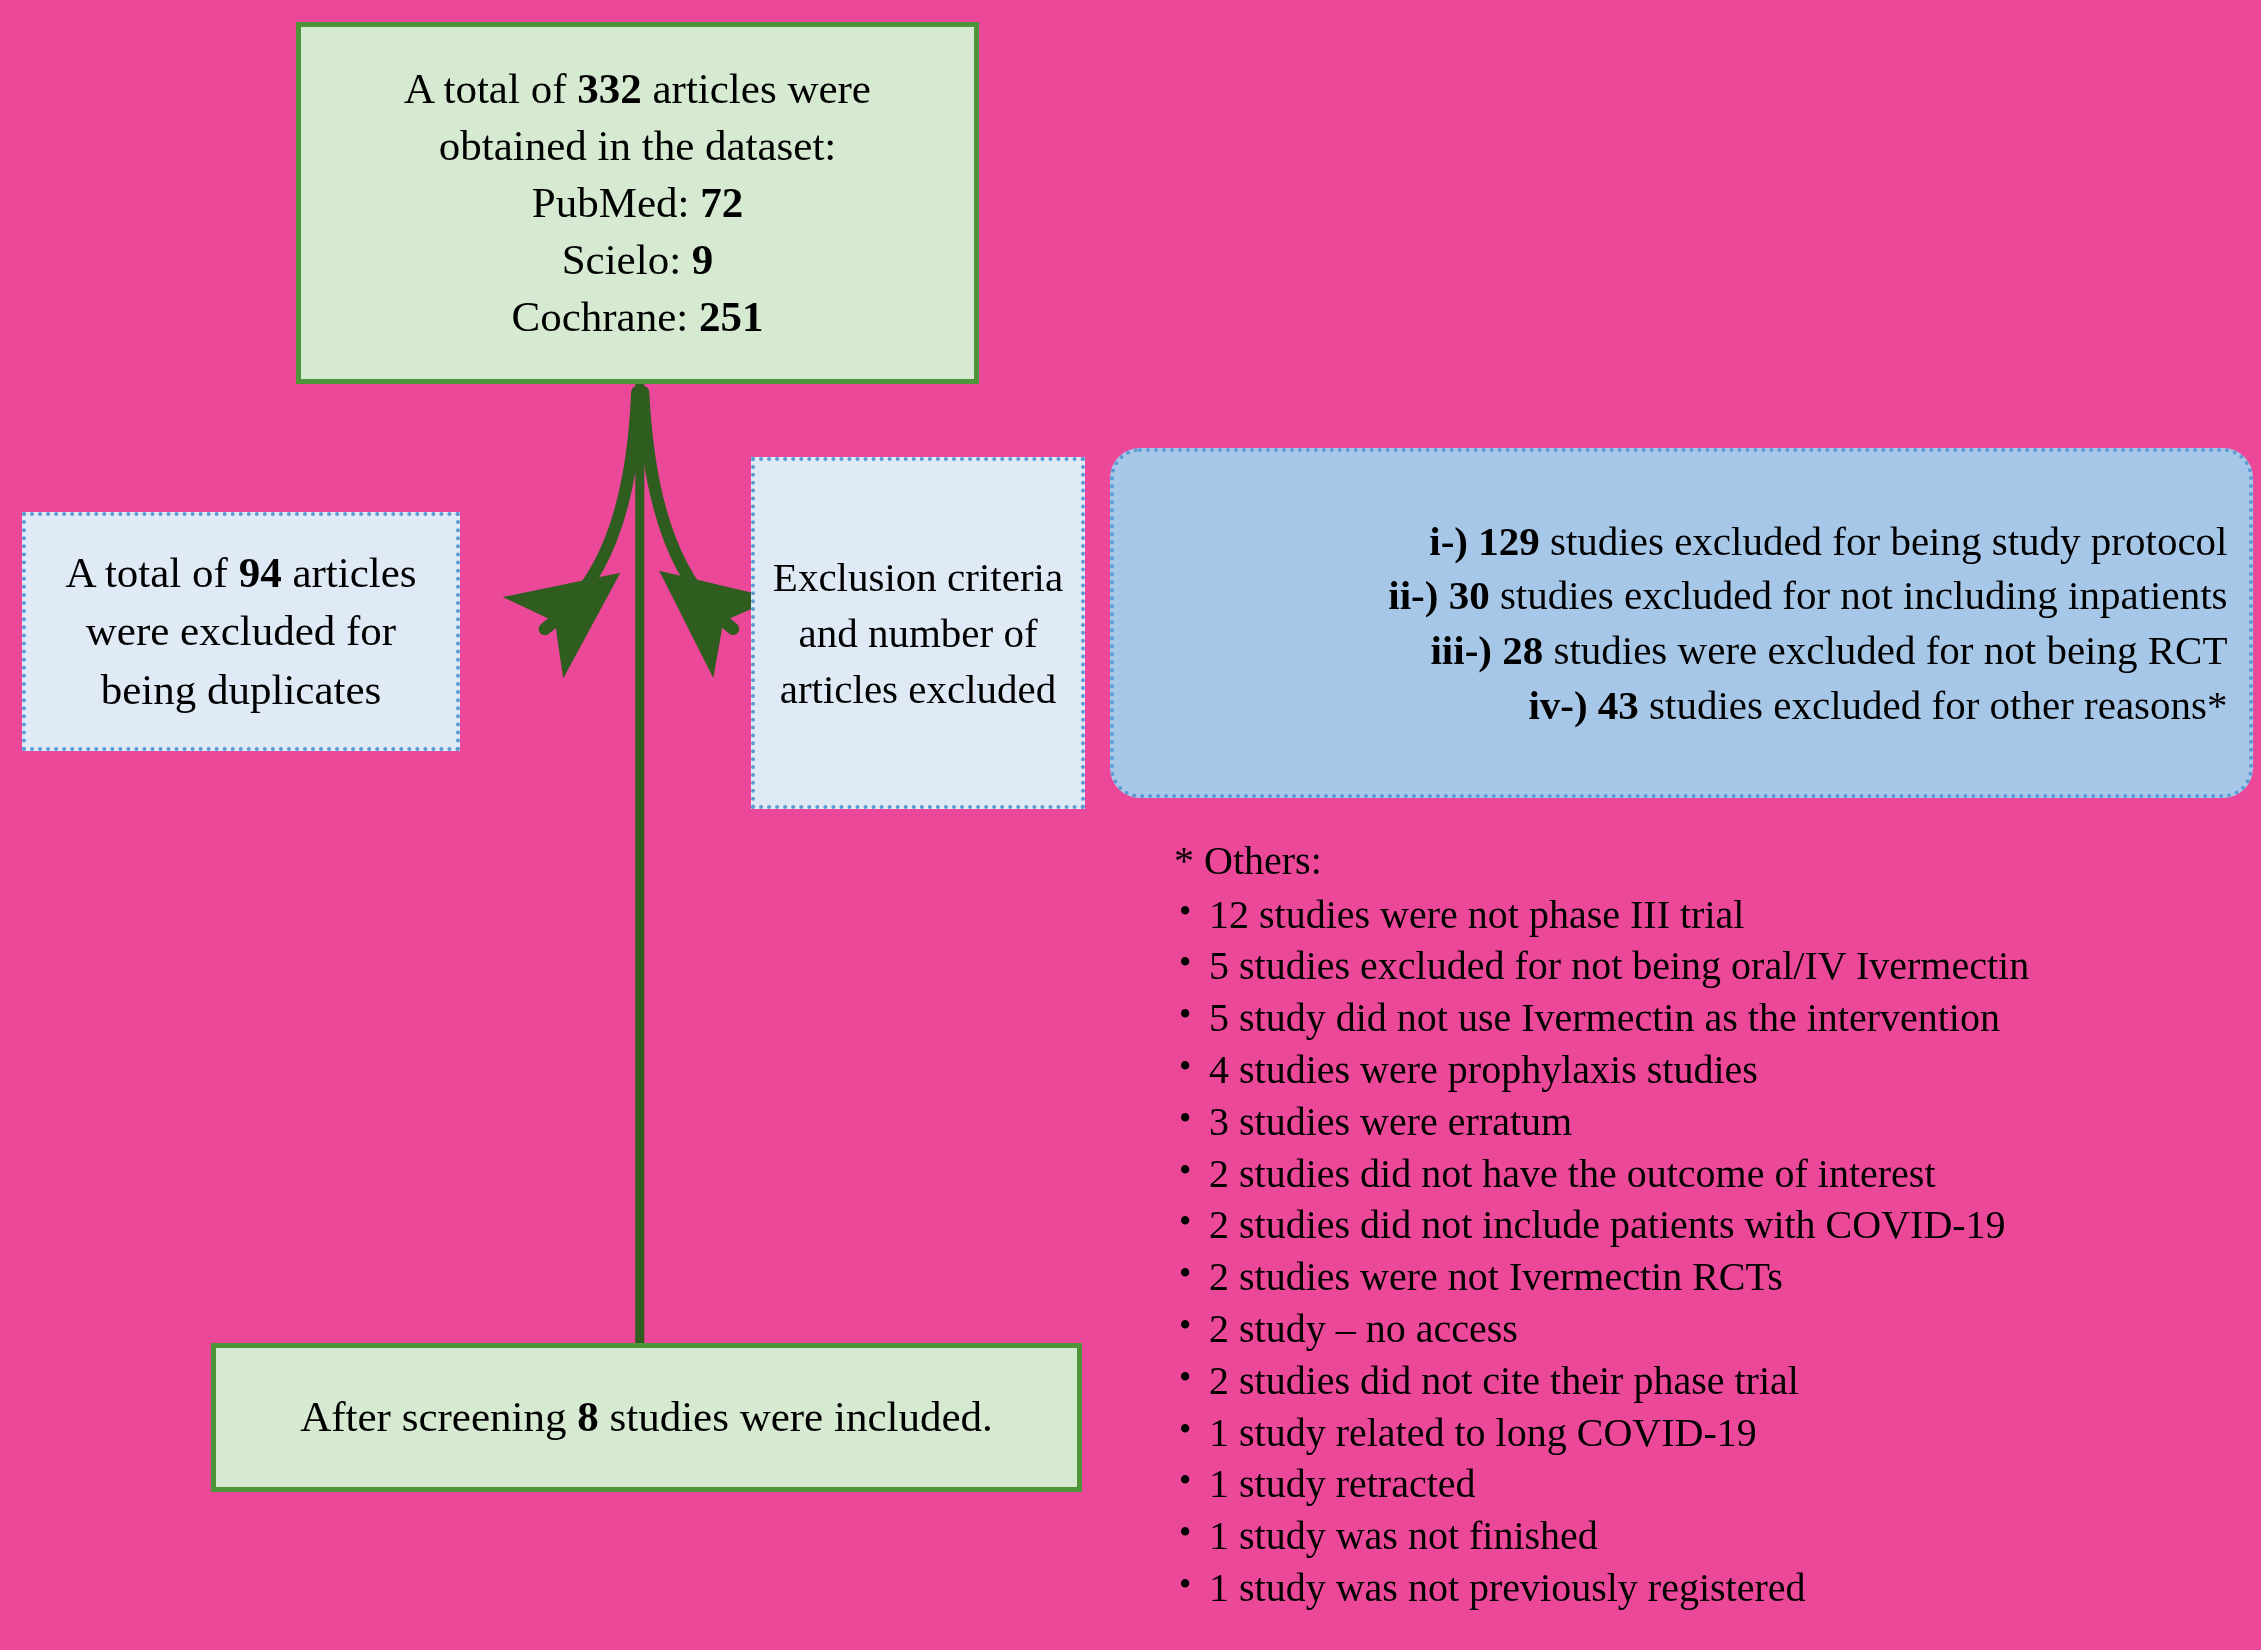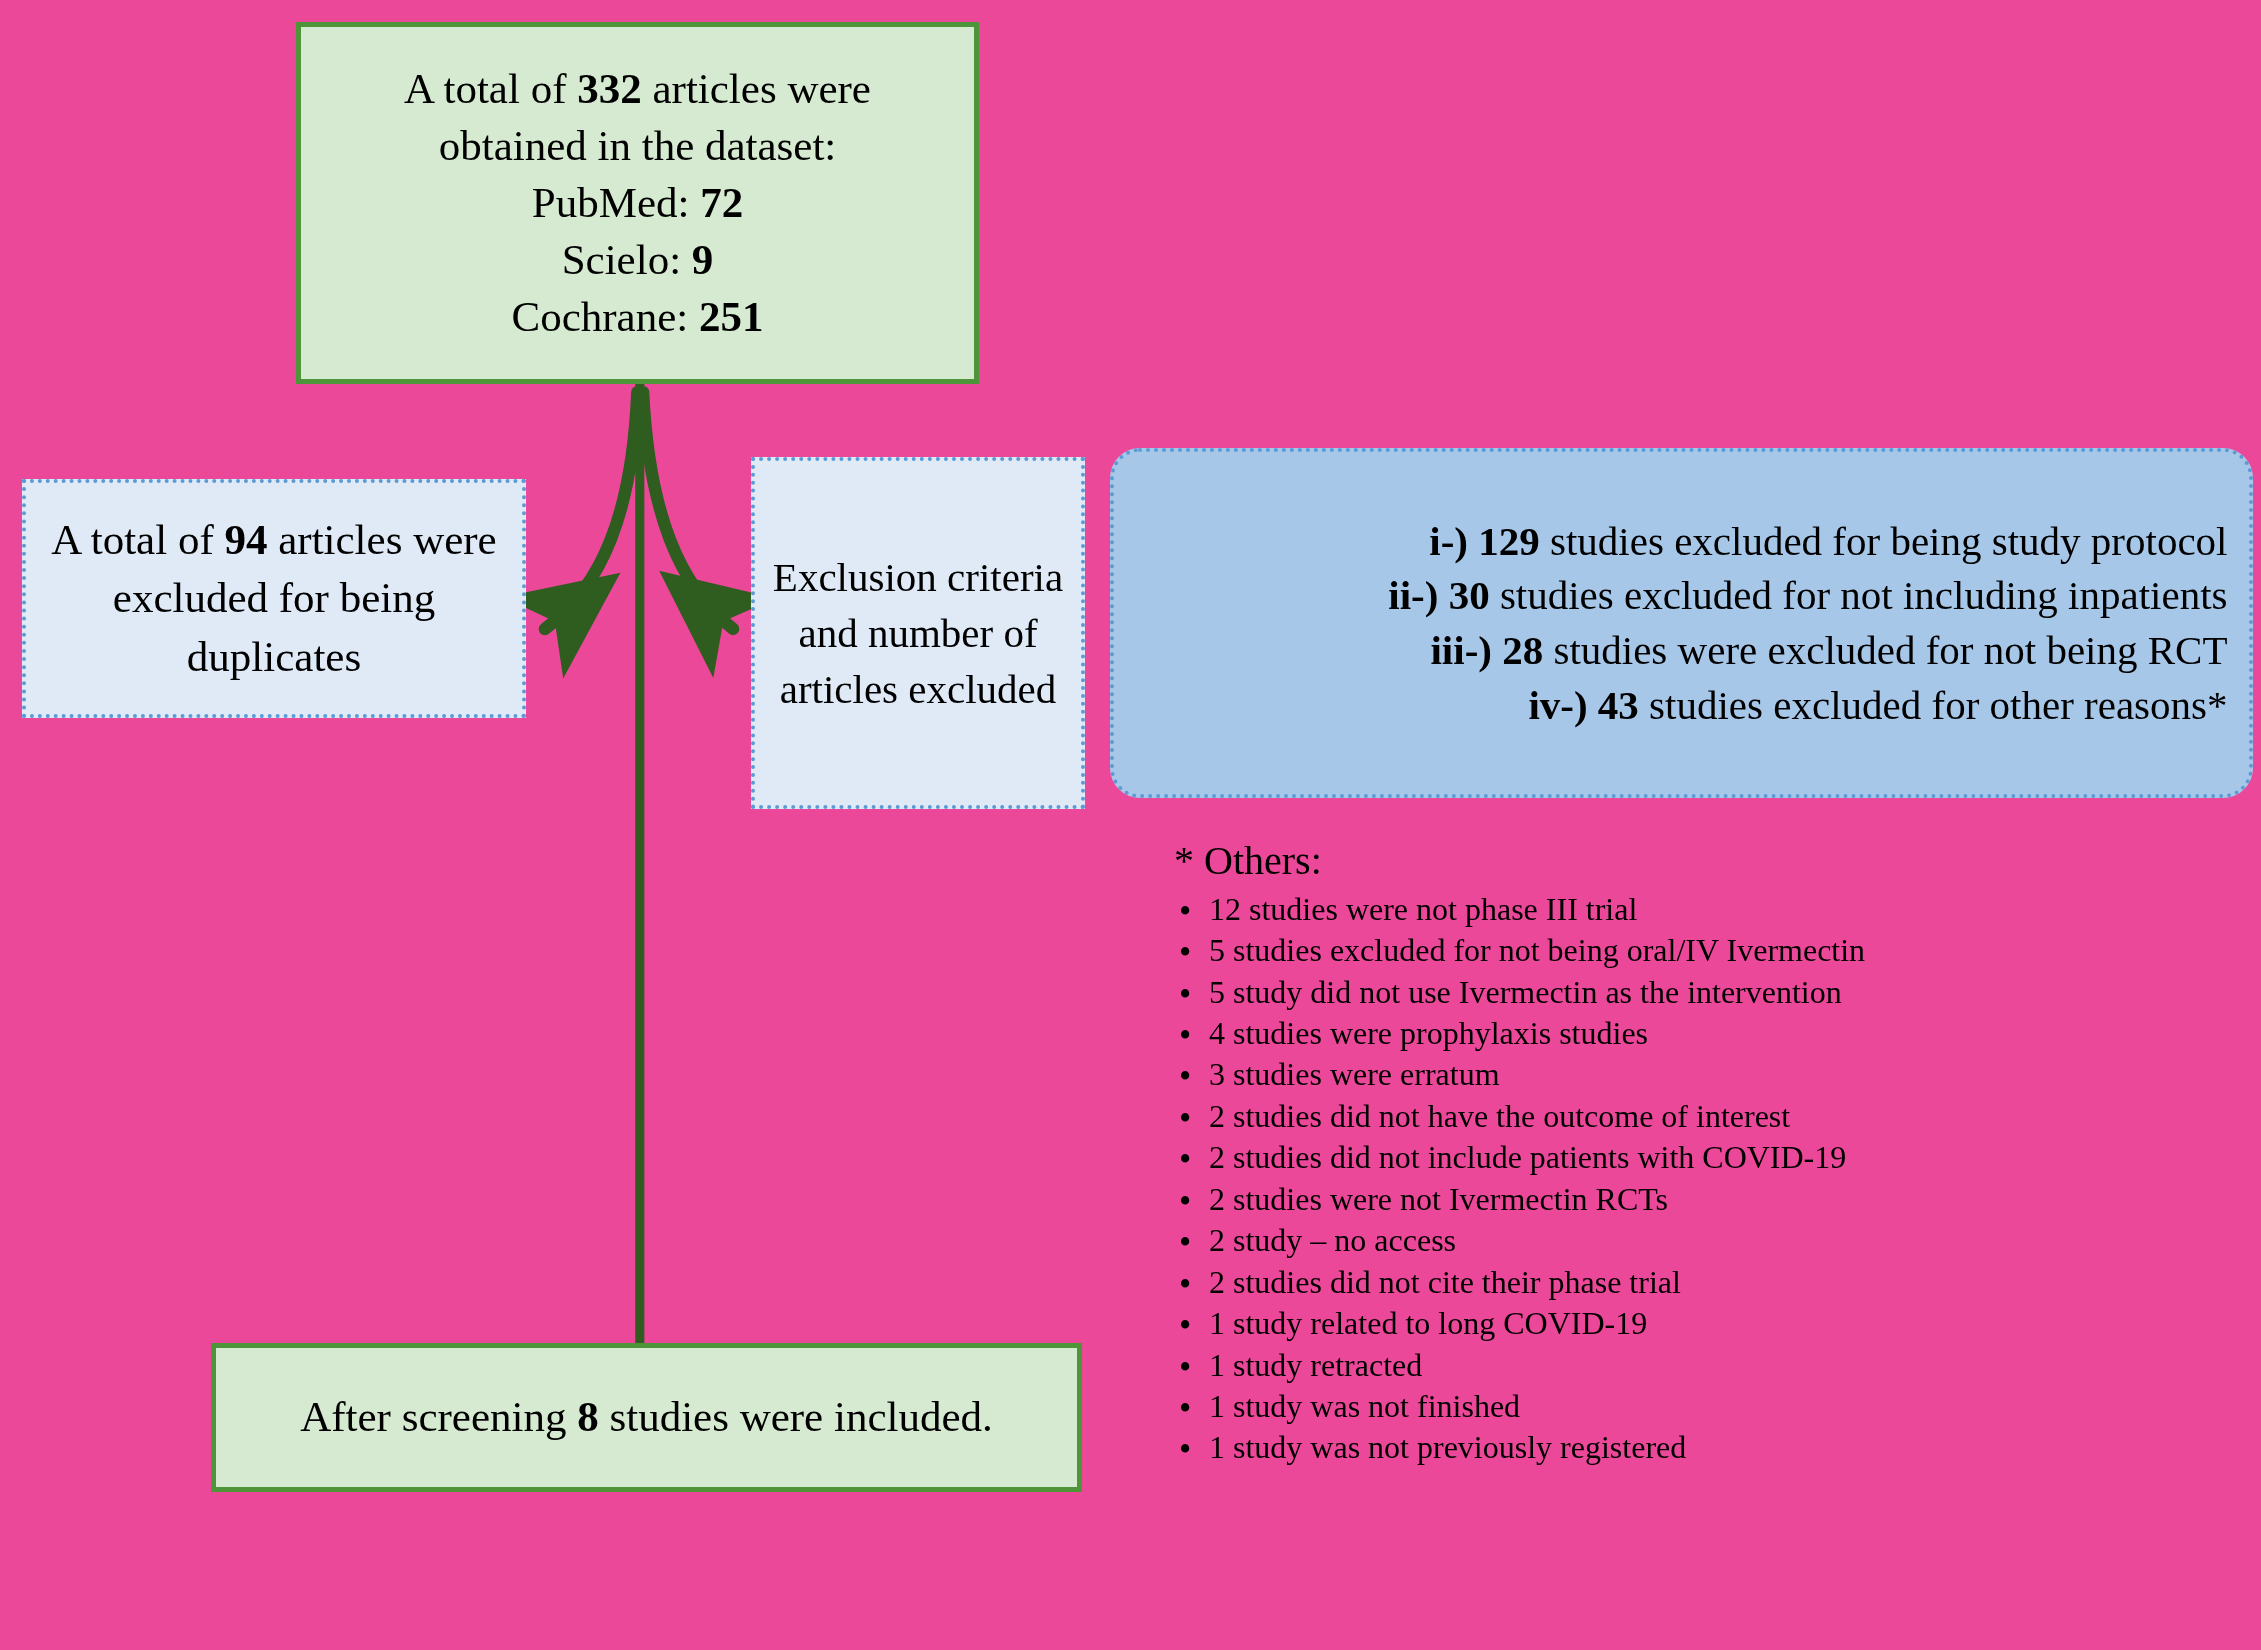--- a/index.html
+++ b/index.html
@@ -56,22 +56,22 @@
   .box-text b { font-weight: bold; }
 
   
   #top-sources-box {
     left: 296px; top: 21.5px;
     width: 683px; height: 362px;
   }
   #top-sources-box .box-text { font-size: 43px; line-height: 1.33; }
 
   #duplicates-box {
-    left: 22px; top: 479px;
-    width: 504px; height: 239px;
+    left: 22px; top: 512px;
+    width: 438px; height: 239px;
   }
   #duplicates-box .box-text { font-size: 43px; line-height: 1.36; }
 
   #exclusion-criteria-box {
     left: 751px; top: 457px;
     width: 334px; height: 352px;
   }
   #exclusion-criteria-box .box-text { font-size: 41px; line-height: 1.37; }
 
   #exclusion-reasons-box {
@@ -101,21 +101,21 @@
     line-height: 1.30;
     margin: 0 0 1.7px 0;
     white-space: nowrap;
   }
   #others-items {
     list-style: none;
     margin: 0;
     padding: 0;
   }
   #others-items li {
-    font-size: 32px;
+    font-size: 40px;
     line-height: 1.295;
     white-space: nowrap;
     position: relative;
     padding-left: 35px;
   }
   #others-items li::before {
     content: "\2022";
     position: absolute;
     left: 5px;
     top: 0;

